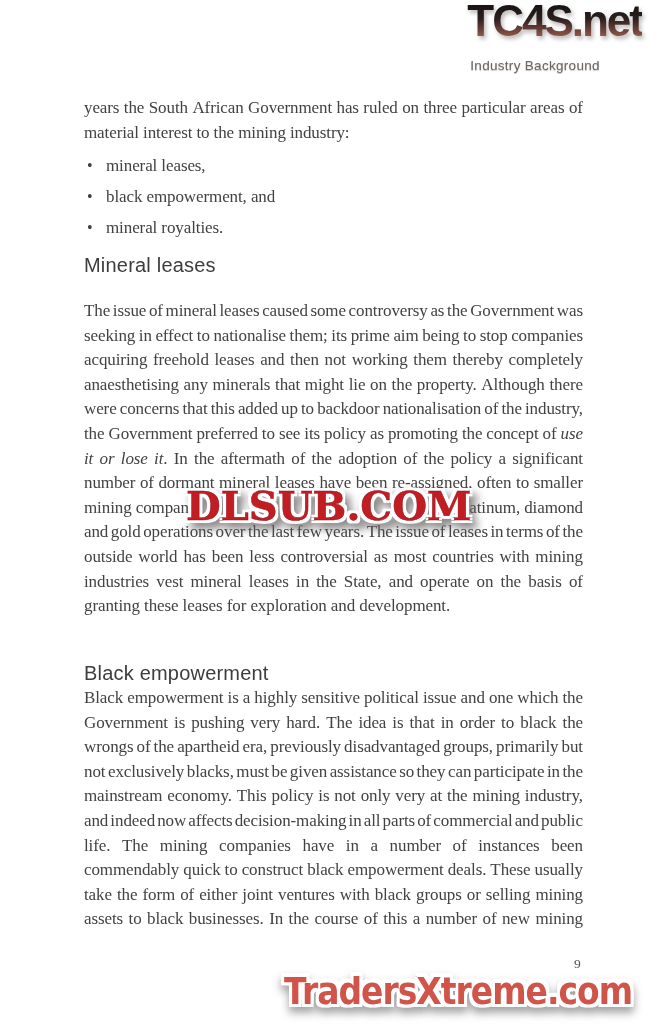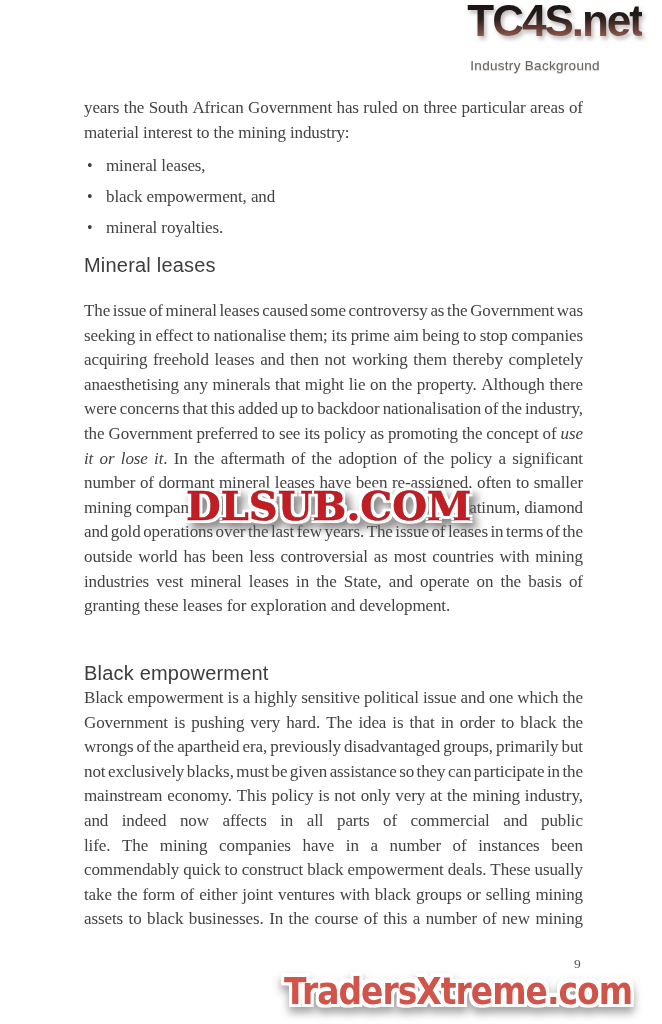--- a/index.html
+++ b/index.html
@@ -345,20 +345,21 @@
           <span><span>at</span></span>
           <span><span>the</span></span>
           <span><span>mining</span></span>
           <span><span>industry,</span></span>
         </div>
         <div data-name="text-line" class="line jline">
           <span><span>and</span></span>
           <span><span>indeed</span></span>
           <span><span>now</span></span>
           <span><span>affects</span></span>
+          <span><span>decision-making</span></span>
           <span><span>in</span></span>
           <span><span>all</span></span>
           <span><span>parts</span></span>
           <span><span>of</span></span>
           <span><span>commercial</span></span>
           <span><span>and</span></span>
           <span><span>public</span></span>
         </div>
         <div data-name="text-line" class="line jline">
           <span><span>life.</span></span>

